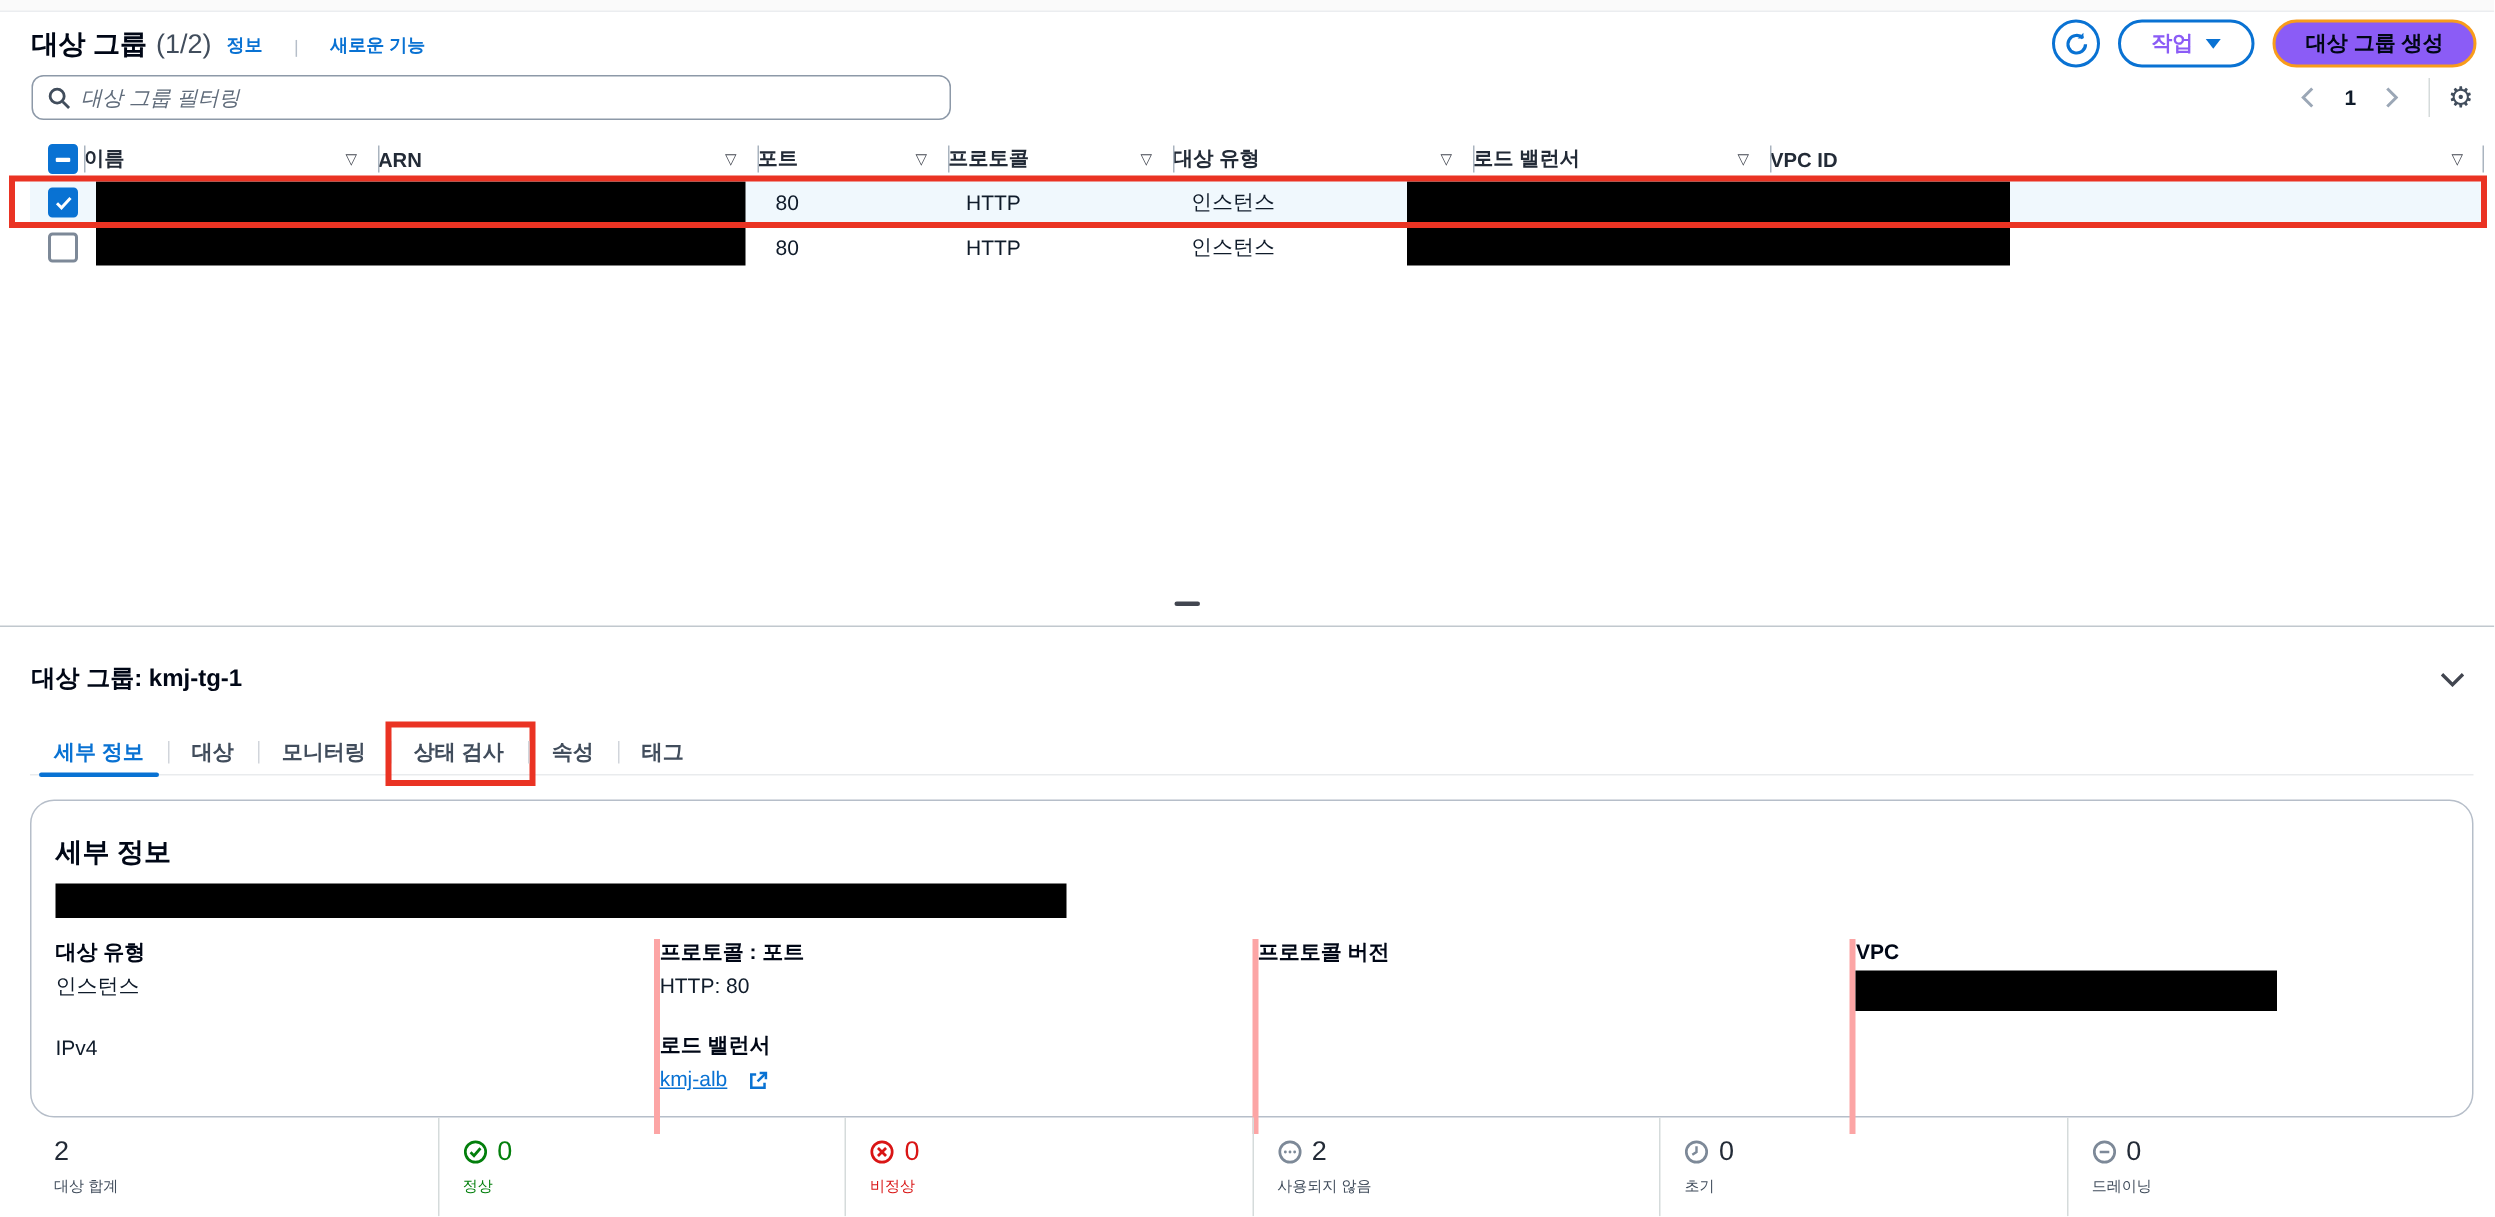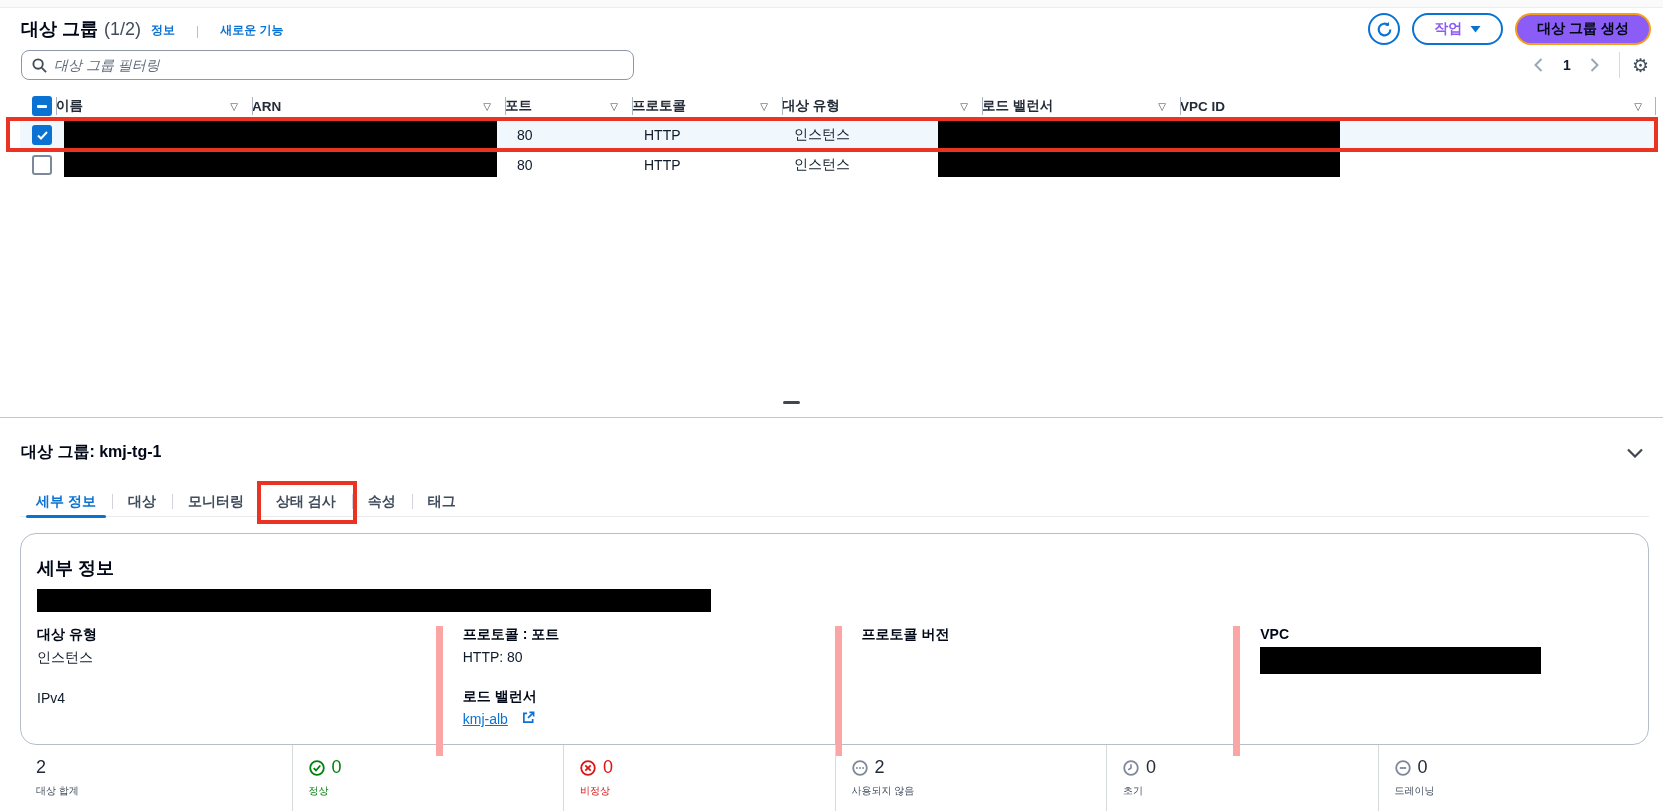--- a/index.html
+++ b/index.html
@@ -70,27 +70,27 @@
   .tab + .tab::before { content:""; position:absolute; left:0; top:8px; height:15px; width:1px; background:#d1d5db; }
   .tab.active { color:#0972d3; }
   .tab.active::after { content:""; position:absolute; left:6px; right:6px; bottom:-1px; height:3px; background:#0972d3; border-radius:2px; }
   .tab.annotated .ann-box { position:absolute; left:-3px; right:-5px; top:-5px; bottom:-7px; border:4px solid #ea3323; pointer-events:none; }
 
   
   .card { position:absolute; left:20px; top:533px; right:14px; height:212px; border:1px solid #b6bec9; border-radius:16px; background:#fff; padding:16px; }
   .card-heading { font-size:18px; font-weight:bold; color:#000716; margin-top:6px; }
   .card-redact { width:674px; height:23px; background:#000; margin-top:9px; }
   .fields-grid { display:grid; grid-template-columns:1fr 1fr 1fr 1fr; margin-top:14px; }
-  .fcol { padding-left:20px; border-left:7px solid #fca5a5; min-height:130px; }
+  .fcol { border-left:4px solid #fca5a5; min-height:130px; }
   .fcol:first-child { padding-left:0; border-left:none; }
   .fgroup + .fgroup { margin-top:23px; }
   .flabel { font-size:14px; font-weight:bold; color:#000716; }
   .fvalue { font-size:14px; color:#0f1b2a; margin-top:5px; }
   .fvalue-redact { width:281px; height:27px; background:#000; margin-top:5px; }
-  .flink { display:inline-flex; align-items:flex-start; gap:14px; color:#0972d3; text-decoration:underline; font-size:14px; cursor:pointer; }
+  .flink { display:inline-flex; align-items:flex-end; gap:14px; color:#0972d3; text-decoration:underline; font-size:14px; cursor:pointer; }
 
   
   .stats { position:absolute; left:20px; top:745px; right:14px; height:66px; display:grid; grid-template-columns:repeat(6,1fr); }
   .stat { padding:12px 0 0 16px; border-left:1px solid #d5dbdb; }
   .stat:first-child { border-left:none; padding-left:16px; }
   .stat-top { display:flex; align-items:center; gap:7px; font-size:18px; color:#232b37; }
   .stat-label { font-size:10px; color:#414d5c; margin-top:6px; }
   .stat.green .stat-top, .stat.green .stat-label { color:#037f0c; }
   .stat.red .stat-top, .stat.red .stat-label { color:#d91515; }
 

